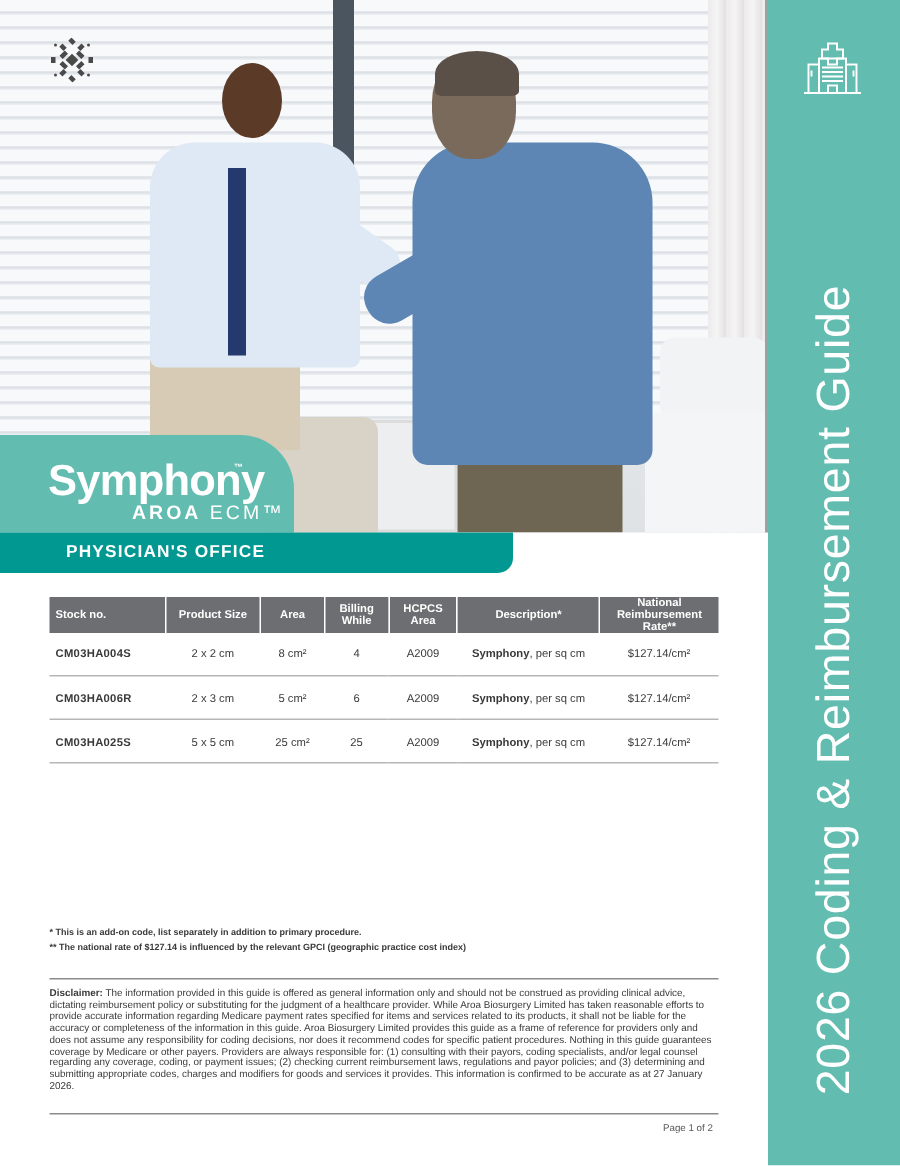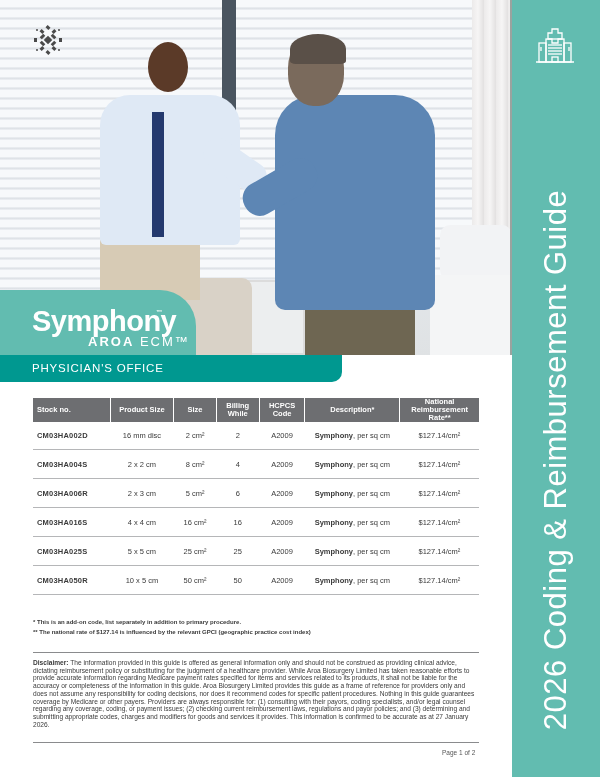--- a/index.html
+++ b/index.html
@@ -49,21 +49,21 @@
     .brand-name { position: absolute; left: 32px; top: 305px; font-size: 29px; font-weight: bold; color: #ffffff; letter-spacing: -0.5px; }
     .brand-tm { position: absolute; left: 156px; top: 309px; font-size: 6px; color: #ffffff; font-weight: bold; }
     .brand-sub { position: absolute; left: 88px; top: 334px; font-size: 13px; color: #ffffff; letter-spacing: 2px; }
     .brand-sub b { font-weight: bold; }
 
     
     .section-banner {
       position: absolute; left: 0; top: 355px; width: 342px; height: 27px;
       background: #009890; border-radius: 0 0 10px 0;
     }
-    .section-title { position: absolute; left: 32px; top: 362px; font-size: 11.5px; font-weight: normal; color: #ffffff; letter-spacing: 0.8px; }
+    .section-title { position: absolute; left: 44px; top: 362px; font-size: 11.5px; font-weight: bold; color: #ffffff; letter-spacing: 0.8px; }
 
     
     .sidebar { position: absolute; left: 512px; top: 0; width: 88px; height: 777px; background: #62bcb0; }
     .sidebar-shadow { position: absolute; left: 510px; top: 0; width: 2px; height: 355px; background: #9aa39f; }
     .hospital-icon { position: absolute; left: 535px; top: 26px; width: 40px; height: 38px; }
     .sidebar-title {
       position: absolute; left: 556px; top: 460px; width: 560px;
       transform: translate(-50%, -50%) rotate(-90deg);
       font-size: 31px; color: #ffffff; font-weight: normal; white-space: nowrap; text-align: center;
       letter-spacing: 0.5px;
@@ -167,82 +167,55 @@
   <line x1="34" y1="21" x2="34" y2="25"></line>
   <line x1="1" y1="36" x2="39" y2="36"></line>
 </svg>
 <div class="sidebar-title">2026 Coding &amp; Reimbursement Guide</div>
 
 <table class="tbl">
   <thead>
     <tr>
       <th class="first" style="width:74px">Stock no.</th>
       <th style="width:61px">Product Size</th>
-      <th style="width:41px">Size</th>
+      <th style="width:41px">Area</th>
       <th style="width:41px">Billing While</th>
-      <th style="width:44px">HCPCS Code</th>
+      <th style="width:44px">HCPCS Area</th>
       <th style="width:91px">Description*</th>
       <th style="width:76px">National Reimbursement Rate**</th>
     </tr>
   </thead>
   <tbody>
-    <tr class="first-row">
-      <td class="stock">CM03HA002D</td>
-      <td>16 mm disc</td>
-      <td>2 cm²</td>
-      <td>2</td>
-      <td>A2009</td>
-      <td class="desc"><b>Symphony</b><span>, per sq cm</span></td>
-      <td>$127.14/cm²</td>
-    </tr>
     <tr>
       <td class="stock">CM03HA004S</td>
       <td>2 x 2 cm</td>
       <td>8 cm²</td>
       <td>4</td>
       <td>A2009</td>
       <td class="desc"><b>Symphony</b><span>, per sq cm</span></td>
       <td>$127.14/cm²</td>
     </tr>
     <tr>
       <td class="stock">CM03HA006R</td>
       <td>2 x 3 cm</td>
       <td>5 cm²</td>
       <td>6</td>
       <td>A2009</td>
       <td class="desc"><b>Symphony</b><span>, per sq cm</span></td>
       <td>$127.14/cm²</td>
     </tr>
     <tr>
-      <td class="stock">CM03HA016S</td>
-      <td>4 x 4 cm</td>
-      <td>16 cm²</td>
-      <td>16</td>
-      <td>A2009</td>
-      <td class="desc"><b>Symphony</b><span>, per sq cm</span></td>
-      <td>$127.14/cm²</td>
-    </tr>
-    <tr>
       <td class="stock">CM03HA025S</td>
       <td>5 x 5 cm</td>
       <td>25 cm²</td>
       <td>25</td>
       <td>A2009</td>
       <td class="desc"><b>Symphony</b><span>, per sq cm</span></td>
       <td>$127.14/cm²</td>
     </tr>
-    <tr>
-      <td class="stock">CM03HA050R</td>
-      <td>10 x 5 cm</td>
-      <td>50 cm²</td>
-      <td>50</td>
-      <td>A2009</td>
-      <td class="desc"><b>Symphony</b><span>, per sq cm</span></td>
-      <td>$127.14/cm²</td>
-    </tr>
   </tbody>
 </table>
 
 <div class="footnote" style="top:619px">* This is an add-on code, list separately in addition to primary procedure.</div>
 <div class="footnote" style="top:629px">** The national rate of $127.14 is influenced by the relevant GPCI (geographic practice cost index)</div>
 <div class="rule" style="top:652px"></div>
 
 <div class="disclaimer"><b>Disclaimer:</b><span> The information provided in this guide is offered as general information only and should not be construed as providing clinical advice, dictating reimbursement policy or substituting for the judgment of a healthcare provider. While Aroa Biosurgery Limited has taken reasonable efforts to provide accurate information regarding Medicare payment rates specified for items and services related to its products, it shall not be liable for the accuracy or completeness of the information in this guide. Aroa Biosurgery Limited provides this guide as a frame of reference for providers only and does not assume any responsibility for coding decisions, nor does it recommend codes for specific patient procedures. Nothing in this guide guarantees coverage by Medicare or other payers. Providers are always responsible for: (1) consulting with their payors, coding specialists, and/or legal counsel regarding any coverage, coding, or payment issues; (2) checking current reimbursement laws, regulations and payor policies; and (3) determining and submitting appropriate codes, charges and modifiers for goods and services it provides. This information is confirmed to be accurate as at 27 January 2026.</span></div>
 <div class="rule" style="top:742px"></div>
 

